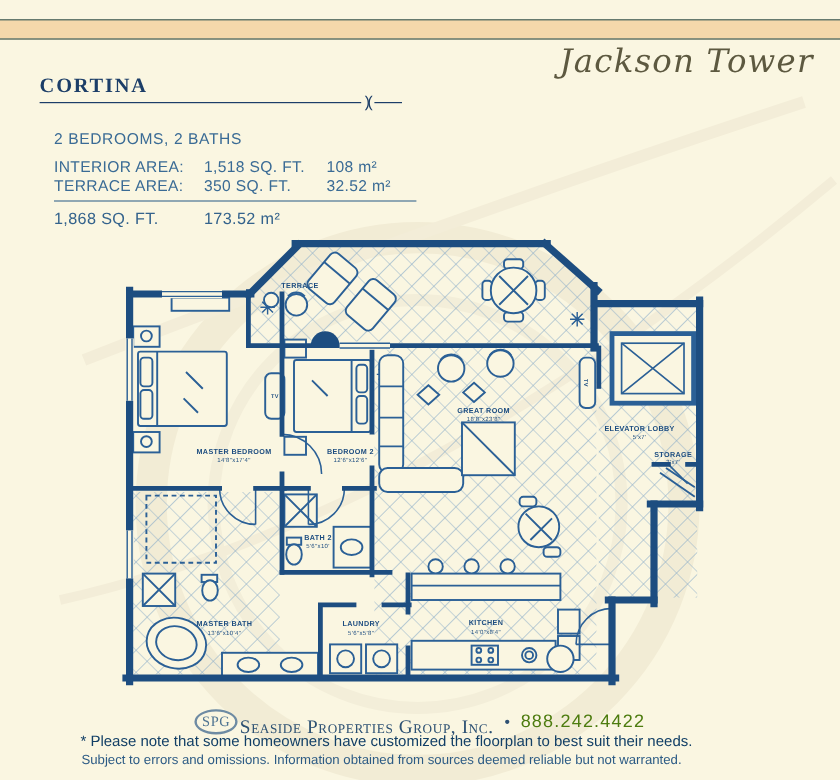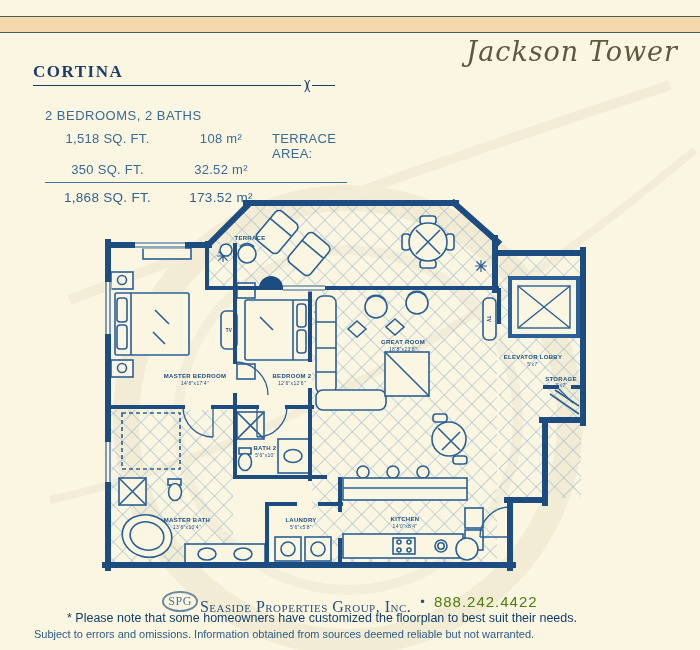--- a/index.html
+++ b/index.html
@@ -23,39 +23,39 @@
     color:#1c3e68; letter-spacing:1.5px; padding-bottom:3px;}
   .titleline{position:absolute; left:0; top:23px; width:302px; border-top:1.5px solid #1c3e68;}
   .ornament{position:absolute; left:268px; top:15px; background:#faf6e1; padding:0 3px;
     color:#1c3e68; font-size:13px; letter-spacing:-2px;}
 
   .subtitle{position:absolute; left:45px; top:108px; font-size:13px; color:#3a6b95; letter-spacing:.5px;}
 
   .areas{position:absolute; left:45px; top:131px; width:302px;
     display:grid; grid-template-columns:125px 102px 75px; row-gap:1px;
     font-size:13px; color:#3a6b95; letter-spacing:.3px;}
-  .areas .num{text-align:center;}
+  .areas .num{text-align:left;}
   .areas .rule{grid-column:1/4; border-top:1px solid #4a7396; margin:4px 0 6px 0;}
   .areas .total{font-size:13.5px; color:#33628c;}
 
   .plan{position:absolute; left:95px; top:192px;}
 
   
   .logoline{position:absolute; left:0; top:586px; width:700px;
     display:flex; justify-content:center; align-items:center; gap:9px;}
   .spg{font-family:"Liberation Serif", serif; font-size:12px; color:#4f7492;
     border:2px solid #6e8ba3; border-radius:50%; padding:1px 4px; letter-spacing:.5px;}
   .company{font-family:"Liberation Serif", serif; font-variant:small-caps;
     font-size:16px; color:#2d5173; letter-spacing:.5px; margin-left:-7px;margin-top:12px;}
   .bullet{color:#2d5173; font-size:13px;}
   .phone{font-size:15px; color:#4d7c0f; letter-spacing:1px;}
 
   .note{position:absolute; left:0; top:611px; width:644px; text-align:center;
     font-size:12.5px; font-weight:500; color:#123f66;}
-  .disclaimer{position:absolute; left:0; top:628px; width:568px; text-align:center;
+  .disclaimer{position:absolute; left:0; top:628px; width:568px; text-align:right;
     font-size:11px; color:#2c5b85;}
 
   text{font-family:"Liberation Sans", sans-serif; fill:#1d4d80; text-anchor:middle; letter-spacing:.3px;}
   .rname{font-size:6px; font-weight:700;}
   .rdims{font-size:5px;}
   .tvtxt{font-size:4.6px; font-weight:700;}
 </style>
 </head>
 <body>
 
@@ -75,20 +75,21 @@
 
     <div class="titleblock">
       <div class="title">CORTINA</div>
       <div class="titleline"></div>
       <div class="ornament">)(</div>
     </div>
 
     <div class="subtitle">2 BEDROOMS, 2 BATHS</div>
 
     <div class="areas">
+      <div>INTERIOR AREA:</div>
       <div class="num">1,518 SQ. FT.</div>
       <div class="num">108 m²</div>
       <div>TERRACE AREA:</div>
       <div class="num">350 SQ. FT.</div>
       <div class="num">32.52 m²</div>
       <div class="rule"></div>
       <div class="num total">1,868 SQ. FT.</div>
       <div class="num total">173.52 m²</div>
     </div>
 

